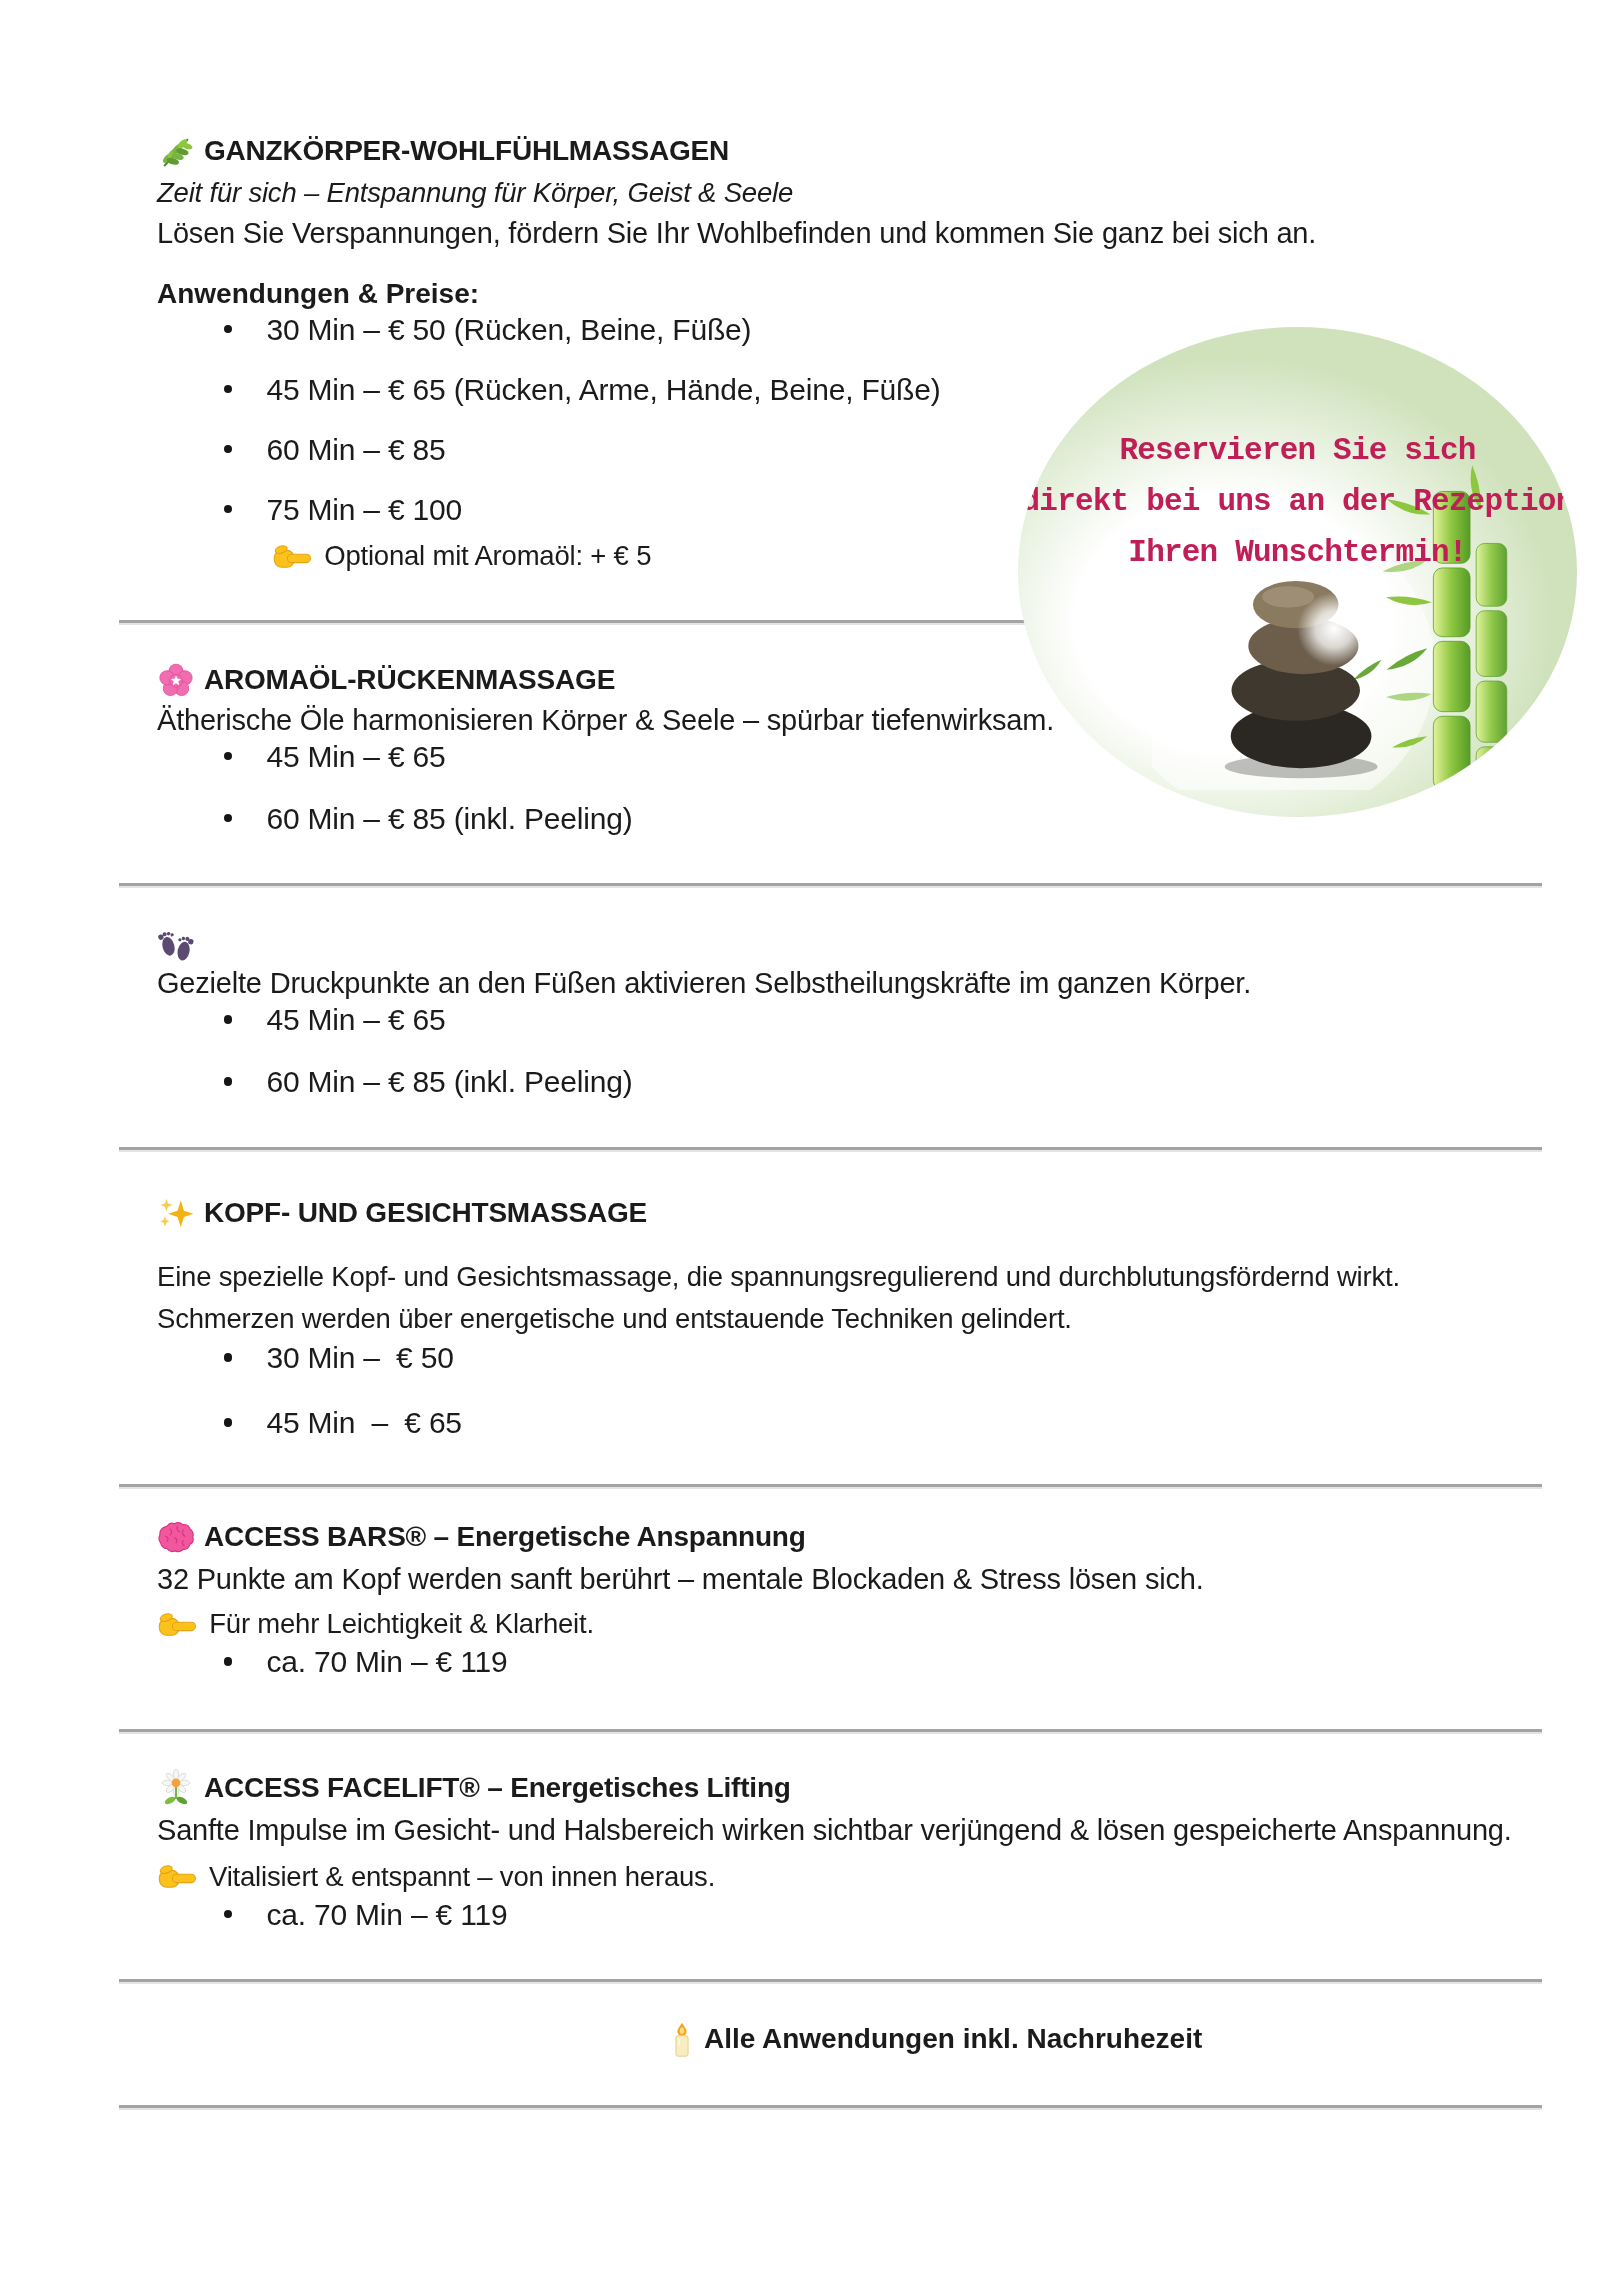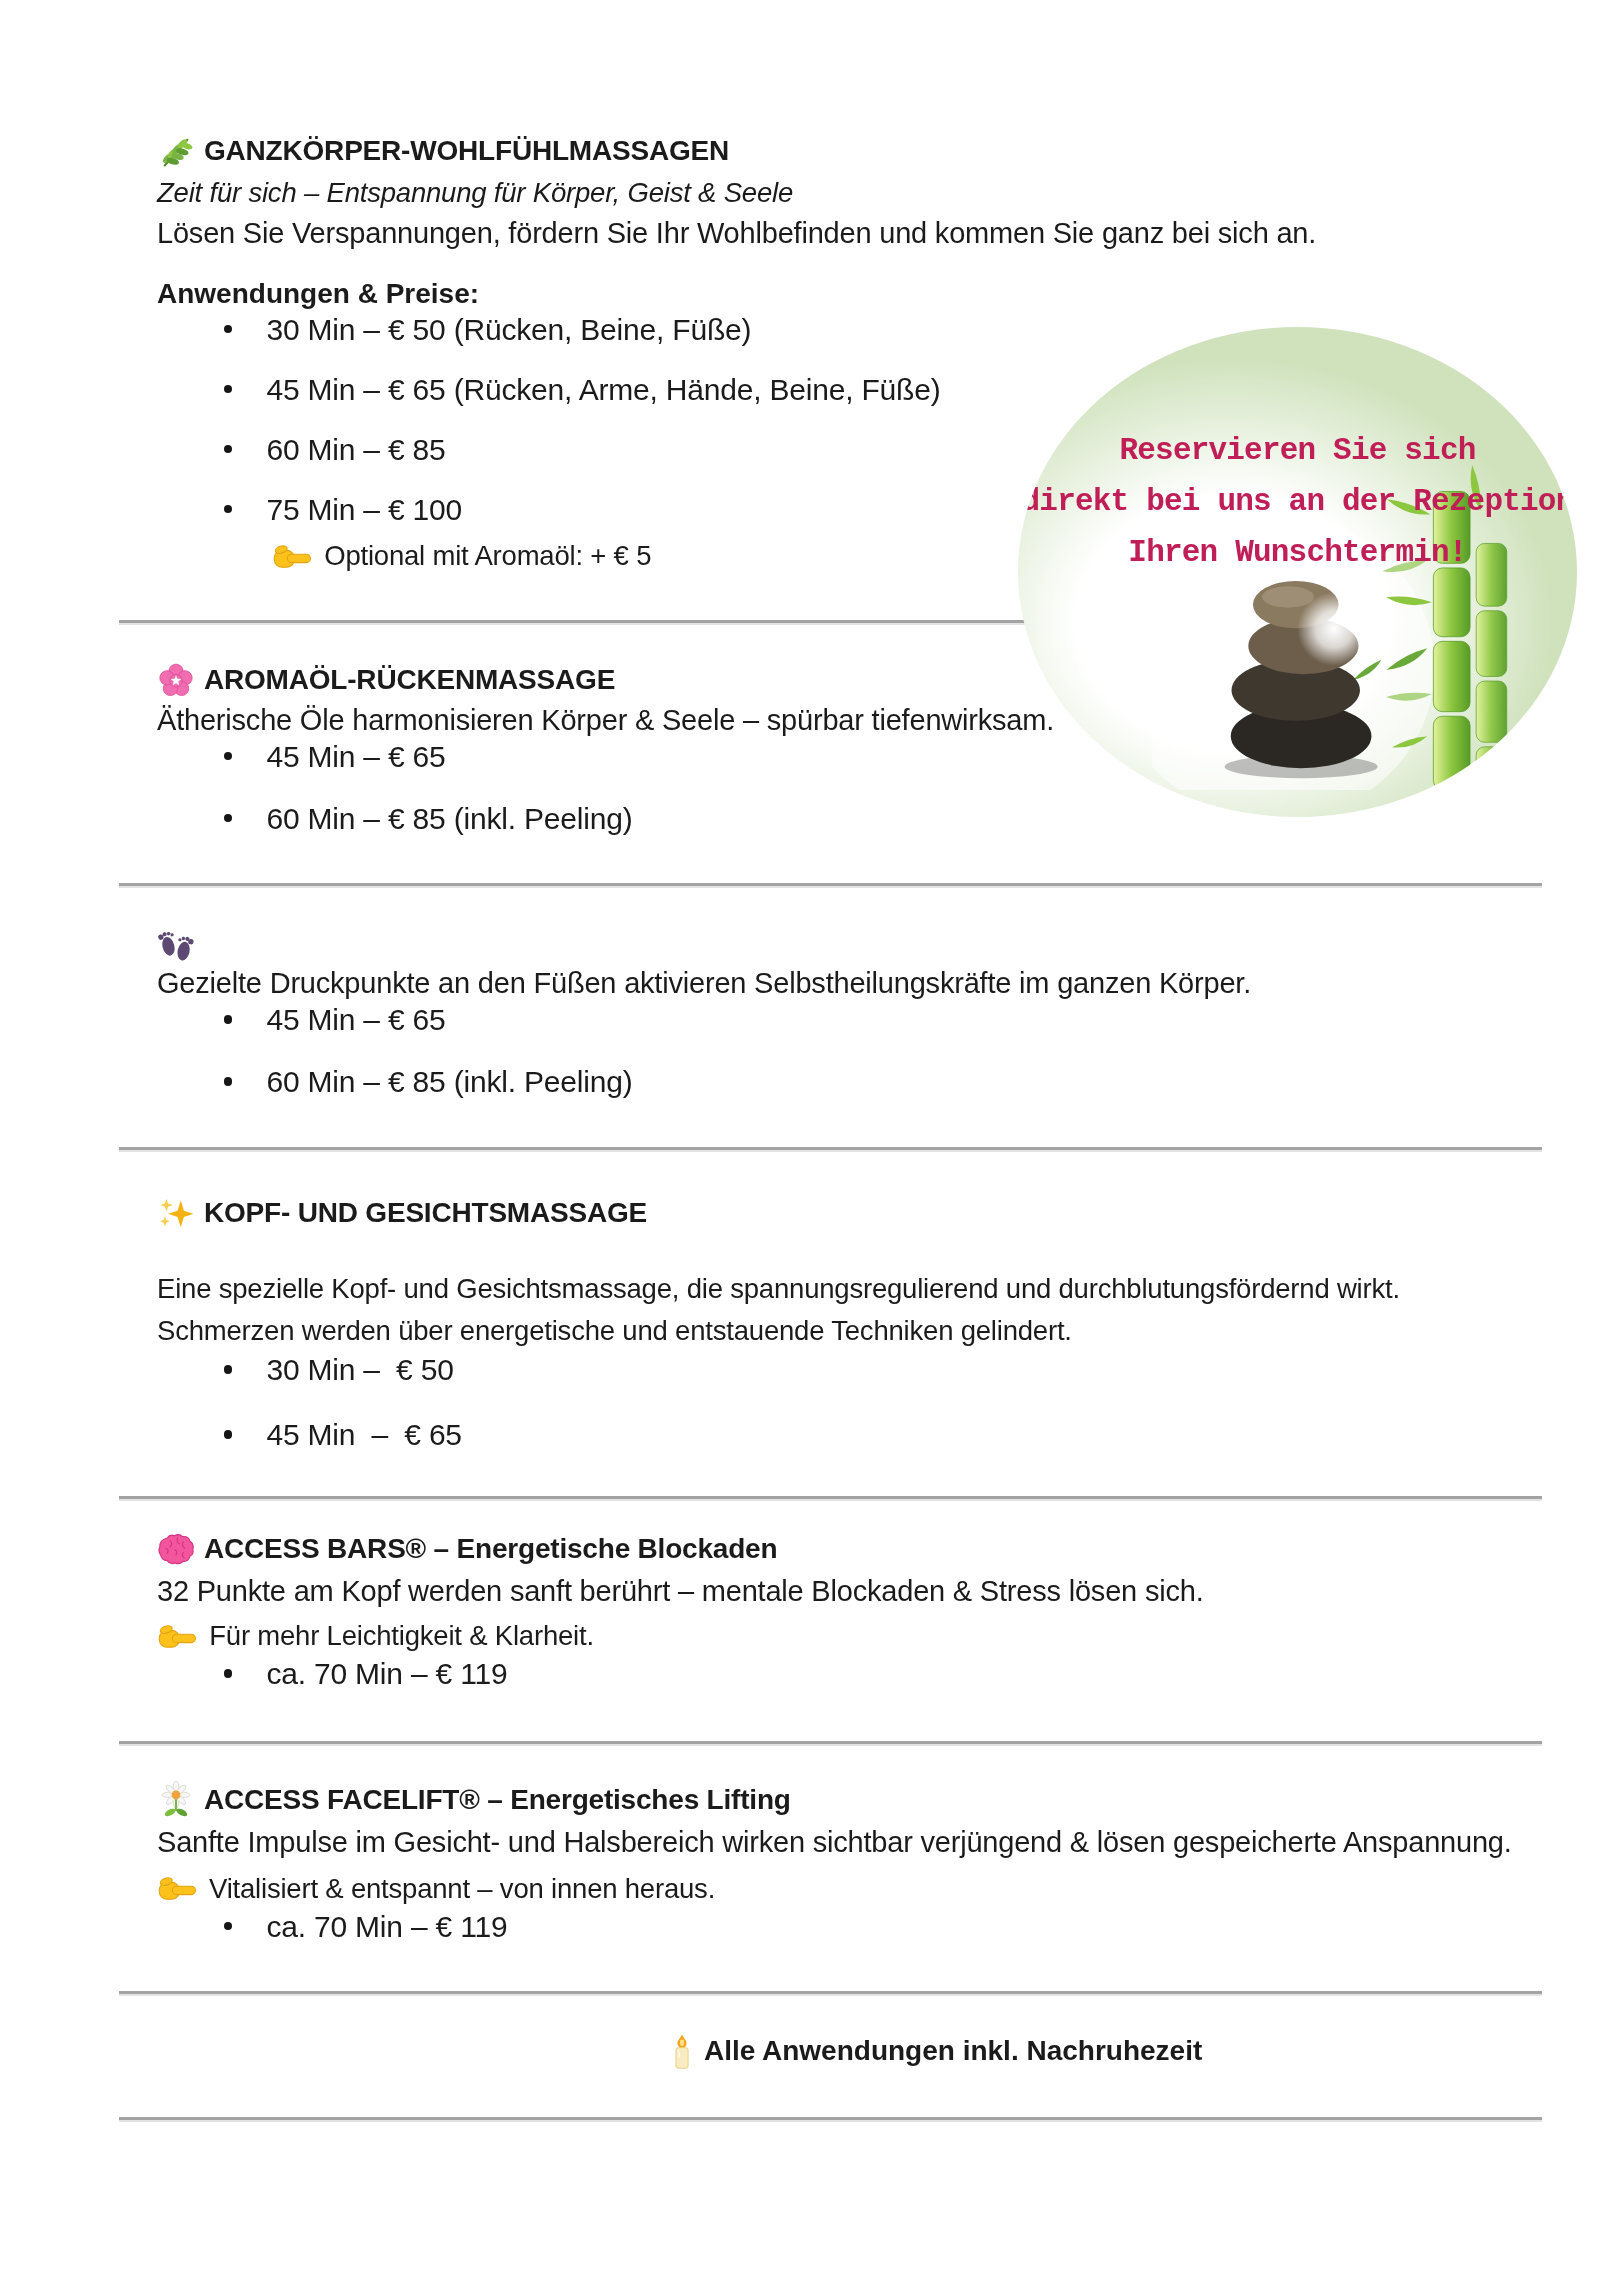--- a/index.html
+++ b/index.html
@@ -32,21 +32,21 @@
   
   .badge{position:absolute;left:1018px;top:327px;width:559px;height:490px;border-radius:50%;overflow:hidden;z-index:5;
          background:radial-gradient(ellipse 58% 54% at 38% 60%, #ffffff 0%, #ffffff 48%, rgba(255,255,255,0) 100%), #cfe2bc;}
   .badge-lines{position:absolute;left:-9.2px;right:-9.2px;top:98px;text-align:center;z-index:3;
                font-family:Liberation Mono, monospace;font-weight:700;font-size:31px;line-height:51px;
                color:#c01e56;letter-spacing:-0.8px;}
   .zen{position:absolute;left:134px;top:80px;z-index:2;}
 
   
   .mt2{margin-top:1.5px;}.mt5{margin-top:3.8px;}.mt8{margin-top:6.1px;}.mt10{margin-top:7.7px;gap:12px;}
-  .mt12{margin-top:9.2px;}.mt30{margin-top:35px;}.mt31{margin-top:24px;}.mt33{margin-top:25px;}
+  .mt12{margin-top:9.2px;}.mt30{margin-top:23px;}.mt31{margin-top:24px;}.mt33{margin-top:25px;}
   .mt34{margin-top:26px;}.mt35{margin-top:27px;}.mt37{margin-top:28px;}.mt44{margin-top:34px;}
   .mt46{margin-top:35px;}.mt47{margin-top:36px;}.mt53{margin-top:41px;}.mt57{margin-top:44px;}
   .mt60{margin-top:46px;}.mt61{margin-top:47px;}.mt62{margin-top:47px;}.mt63{margin-top:48px;}
   .mt65{margin-top:50px;}
   .lg33 li + li{margin-top:25px;}
   .lg35 li + li{margin-top:27px;}
   .lg39 li + li{margin-top:30px;}
 </style>
 </head>
 <body>
@@ -214,21 +214,21 @@
       </ul>
     </section>
     <div class="divider mt57"></div>
 
     <section>
       <div class="h-row mt37">
         <svg class="h-icon" viewBox="0 0 52 46">
           <path fill="#F2579E" stroke="#D63384" stroke-width="1.6" d="M14 8 Q18 2 24 5 Q30 1 35 6 Q43 5 45 12 Q51 16 49 23 Q51 30 45 33 Q43 40 36 40 Q31 45 25 42 Q18 45 14 39 Q6 38 5 31 Q1 26 4 20 Q3 11 14 8 Z"></path>
           <path d="M18 12 Q22 16 18 20 M28 8 Q26 14 31 16 M36 13 Q33 18 38 22 M12 22 Q17 24 14 29 M24 24 Q29 26 26 31 M36 28 Q33 32 37 35" stroke="#D63384" stroke-width="1.6" fill="none" stroke-linecap="round"></path>
         </svg>
-        <h2>ACCESS BARS® – Energetische Blockaden</h2>
+        <h2>ACCESS BARS® – Energetische Anspannung</h2>
       </div>
       <div class="bodyline mt5">32 Punkte am Kopf werden sanft berührt – mentale Blockaden &amp; Stress lösen sich.</div>
       <div class="note mt8">
         <svg class="note-icon" viewBox="0 0 52 40">
           <g fill="#FCC21B" stroke="#E3A312" stroke-width="1.4">
             <rect x="3" y="12" width="26" height="22" rx="10"></rect>
             <rect x="20" y="17" width="30" height="11" rx="5.5"></rect>
             <ellipse cx="12" cy="11" rx="8" ry="4.5" transform="rotate(-18 12 11)"></ellipse>
           </g>
         </svg>

